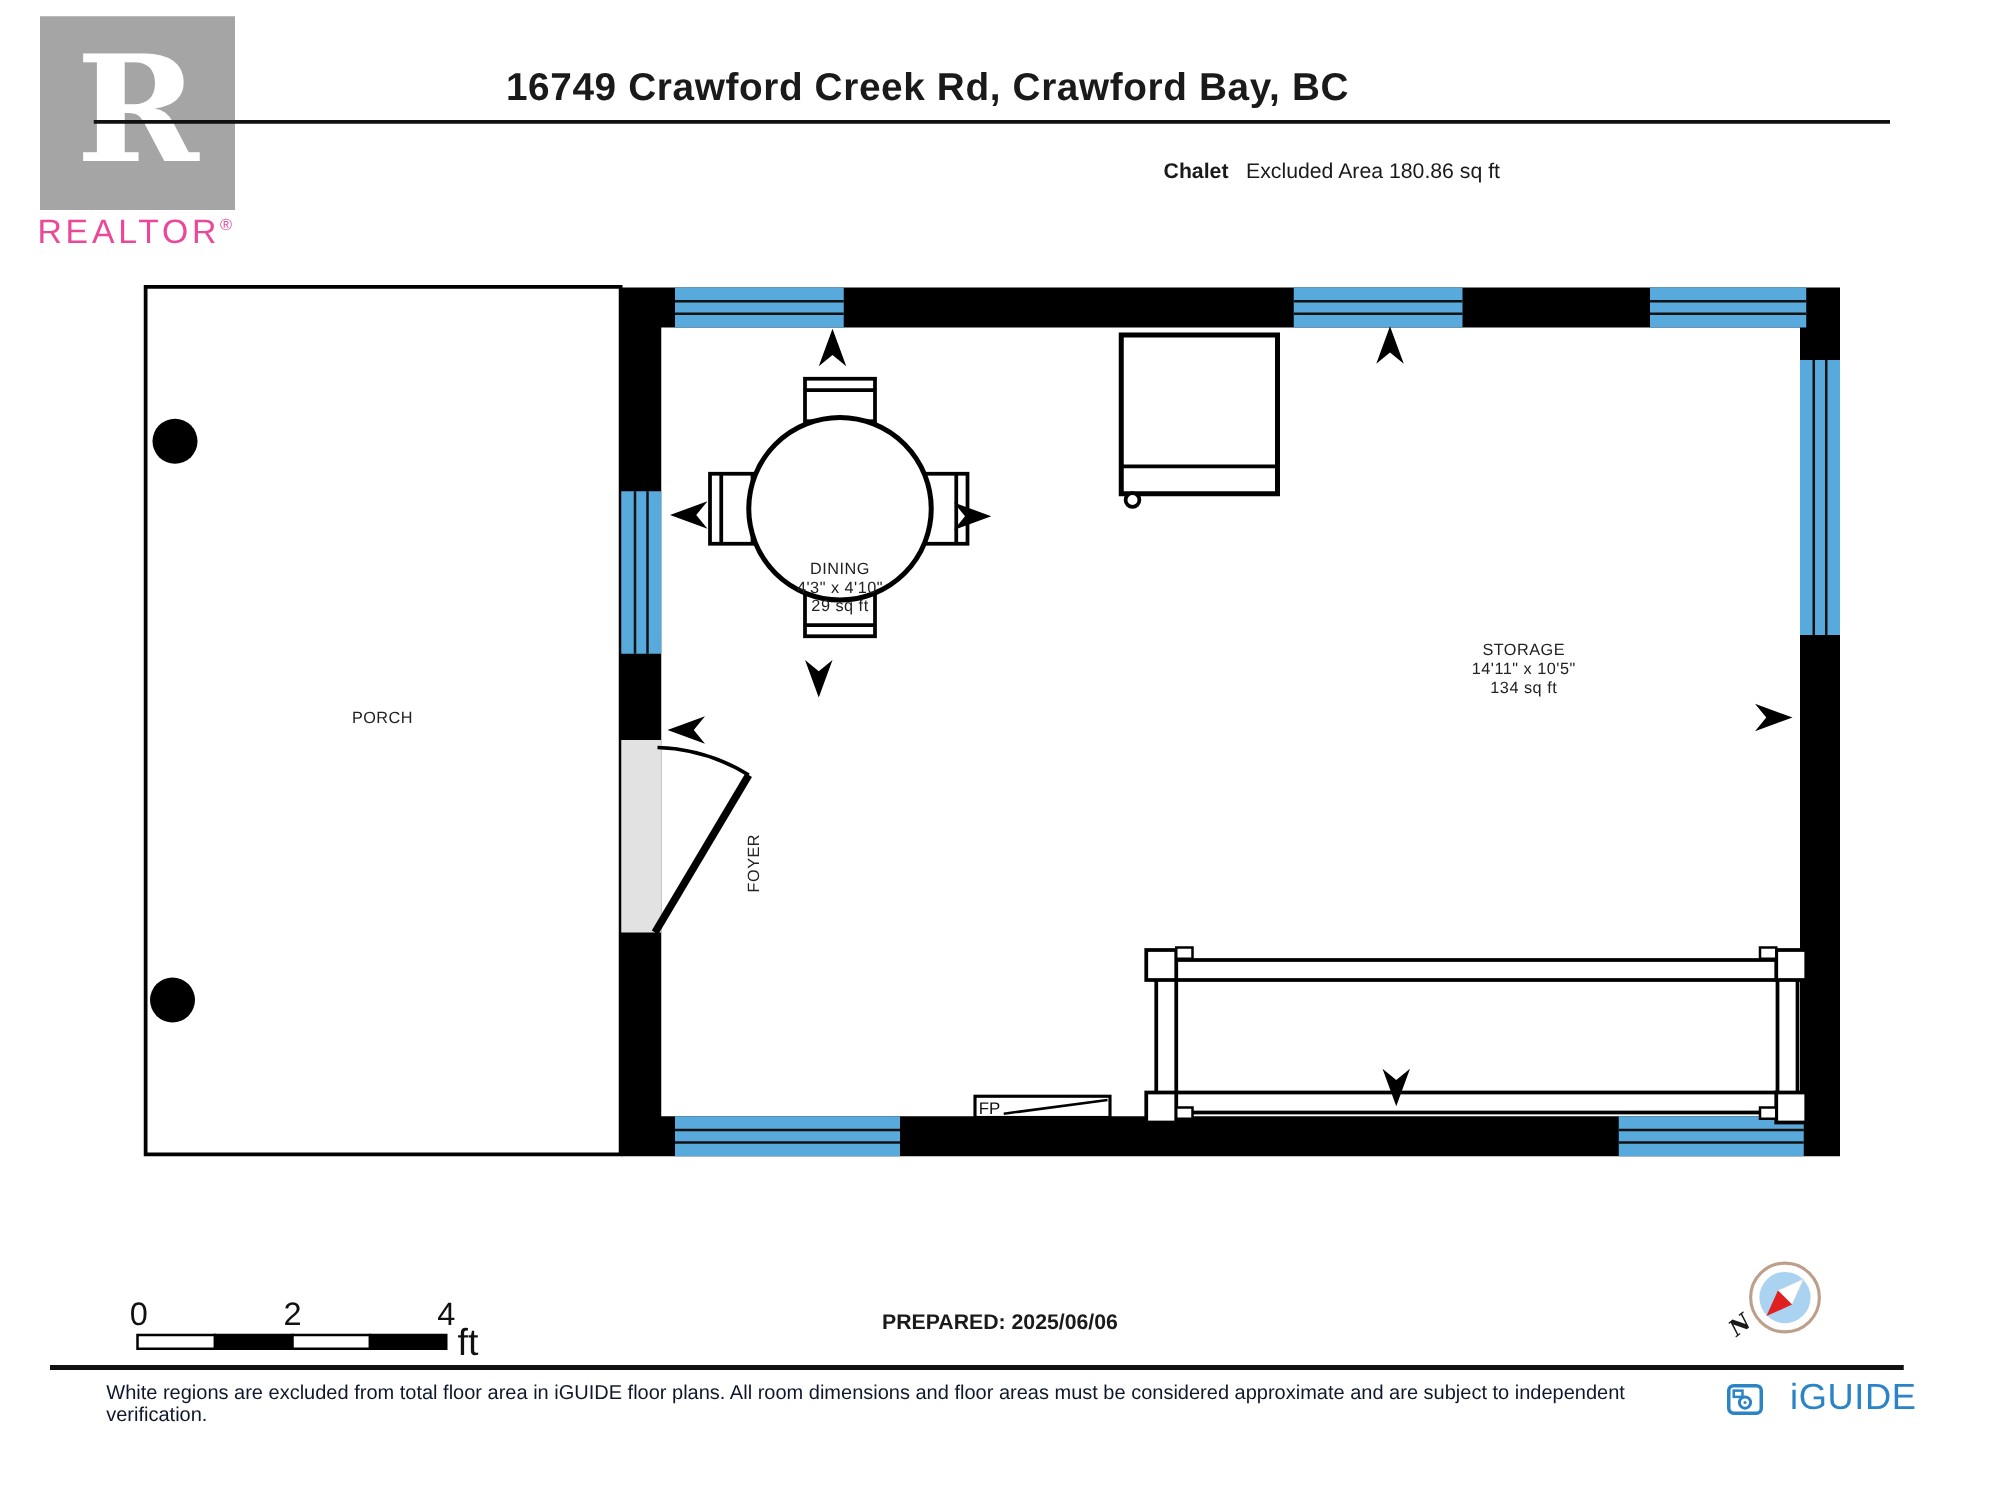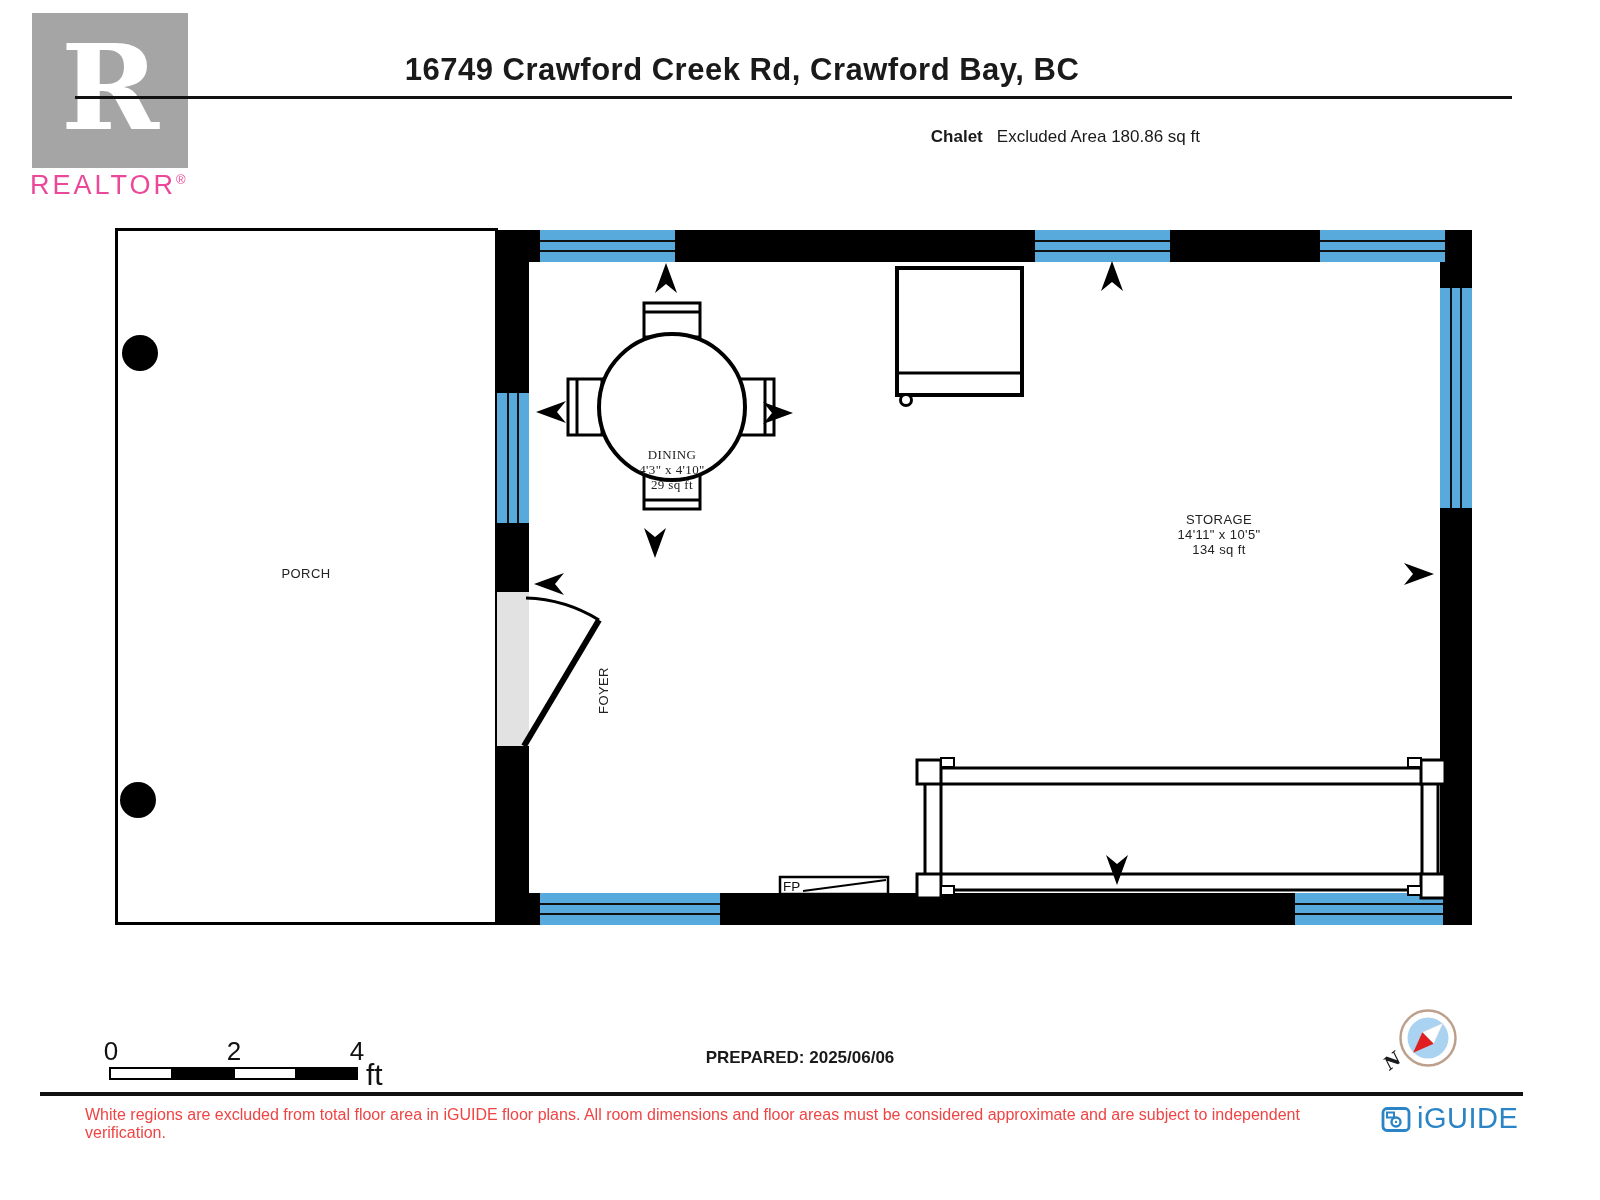--- a/index.html
+++ b/index.html
@@ -24,38 +24,38 @@
                   letter-spacing: 3px; font-weight: 400; }
   .realtor-word sup { font-size: 13px; }
 
   
   .plan-svg { top: 0; left: 0; }
 
   
   .room-label { font-size: 13px; color: #222; text-align: center; letter-spacing: 0.4px; line-height: 15px; }
   .porch-label { top: 566px; left: 256px; width: 100px; }
   .foyer-label { top: 683px; left: 558px; width: 90px; height: 15px; transform: rotate(-90deg); }
-  .dining-label { top: 447px; left: 600px; width: 144px; font-family: Liberation Serif, serif; }
+  .dining-label { top: 447px; left: 600px; width: 144px; }
   .storage-label { top: 512px; left: 1147px; width: 144px; }
   .fp-label { top: 879px; left: 783px; font-size: 13.5px; color: #111; }
 
   
   .scale-num { font-size: 26px; width: 40px; text-align: center; color: #111; }
   .scale-unit { top: 1058px; left: 366px; font-size: 30px; color: #111; }
 
   
   .prepared { top: 1048px; left: 640px; width: 320px; text-align: center; font-size: 17px; font-weight: bold; }
   .prepared-normal { font-weight: bold; }
   .footer-rule { top: 1092px; left: 40px; width: 1483px; height: 4px; background: #111; }
-  .disclaimer { top: 1106px; left: 85px; width: 1300px; font-size: 16px; color: #ef4444; }
+  .disclaimer { top: 1106px; left: 85px; width: 1300px; font-size: 16px; color: #0f172a; }
 
   .compass-n { top: 1050px; left: 1384px; font-family: "DejaVu Serif", serif; font-style: italic;
                font-weight: bold; font-size: 18px; transform: rotate(-38deg); }
 
-  .iguide-logo { top: 1102px; left: 1380px; display: flex; align-items: center; gap: 5px; }
+  .iguide-logo { top: 1102px; left: 1380px; display: flex; align-items: center; gap: 20px; }
   .iguide-text { font-size: 29px; color: #2b84c6; letter-spacing: 0.5px; }
 </style>
 </head>
 <body>
 
 <div class="abs realtor-box">
   <div class="realtor-r">R</div>
 </div>
 <div class="abs realtor-word"><span>REALTOR</span><sup>®</sup></div>
 

